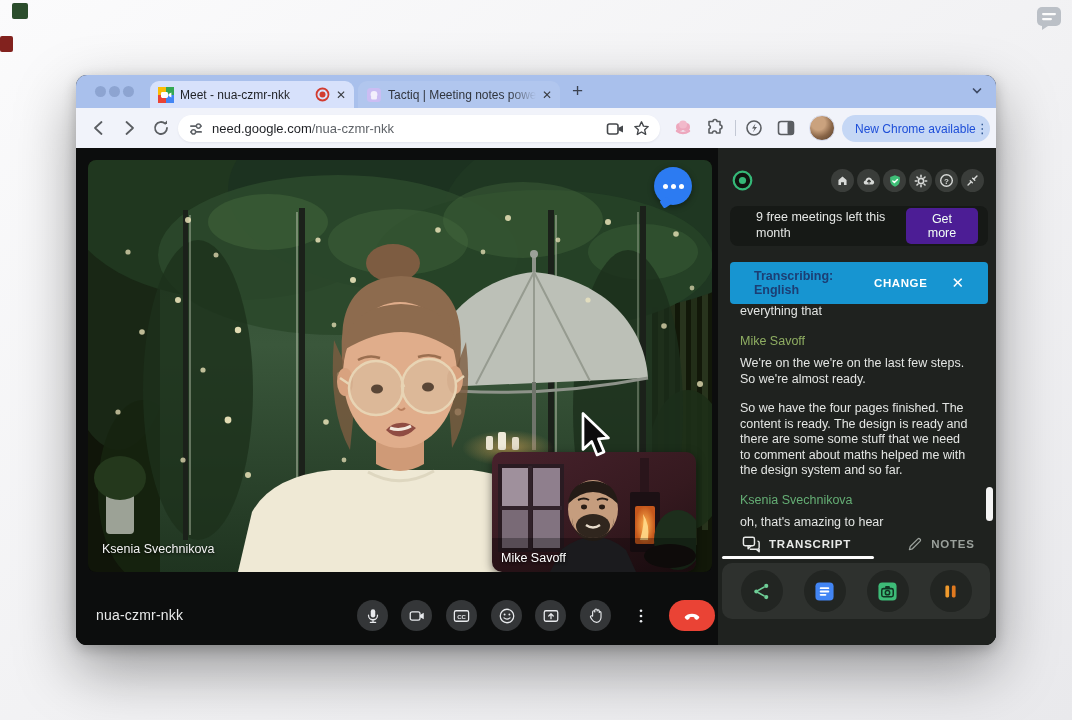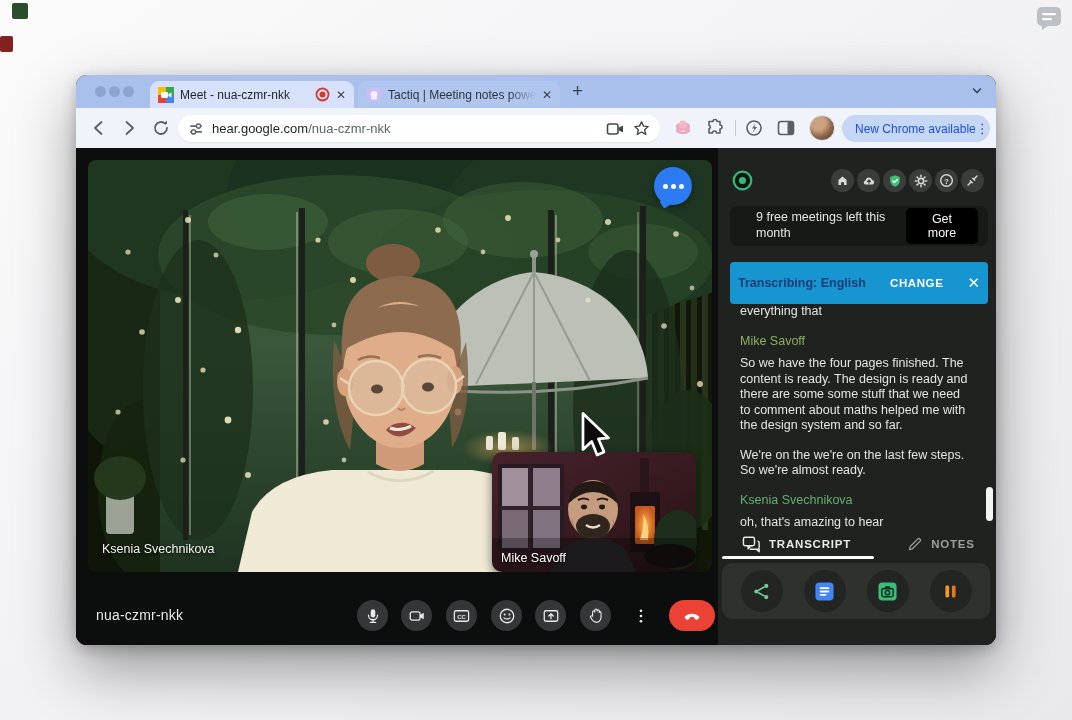--- a/index.html
+++ b/index.html
@@ -70,24 +70,24 @@
   .endcall{position:absolute;left:593px;top:15px;width:46px;height:31px;border-radius:16px;background:#ea4335;
     display:flex;align-items:center;justify-content:center;}
 
   
   .tq-logo{position:absolute;left:14px;top:22px;width:21px;height:21px;}
   .tq-iconrow{position:absolute;right:12px;top:21px;display:flex;gap:3px;}
   .tq-iconbtn{width:23px;height:23px;border-radius:50%;background:#3a3d3a;display:flex;align-items:center;justify-content:center;}
   .quota{position:absolute;left:12px;top:58px;width:258px;height:40px;background:#161916;border-radius:8px;
     display:flex;align-items:center;padding:0 10px 0 26px;}
   .quota-text{width:150px;font-size:12.5px;line-height:1.25;color:#e4e6e4;text-align:left;}
-  .quota-btn{margin-left:auto;background:#000000;border:none;border-radius:5px;color:#f2fff7;
+  .quota-btn{margin-left:auto;background:#4c1d95;border:none;border-radius:5px;color:#f2fff7;
     font-size:12.5px;padding:4px 10px;font-family:inherit;}
   .banner{position:absolute;left:12px;top:114px;width:258px;height:42px;background:#1795d1;border-radius:4px;
-    display:flex;align-items:center;padding:0 8px;}
+    display:flex;align-items:center;padding:0 24px;}
   .banner-status{font-size:12.5px;font-weight:bold;color:#1c3e74;flex:1;}
   .banner-change{font-size:11.5px;font-weight:bold;color:#ffffff;letter-spacing:.6px;margin-right:24px;}
   .banner-close{font-size:15px;color:#ffffff;}
   .transcript{position:absolute;left:22px;top:156px;width:230px;color:#e3e5e3;font-size:12.5px;line-height:15.5px;}
   .transcript p{margin:0 0 14px 0;}
   .speaker{margin:0 0 7px 0;font-size:12.5px;}
   .speaker.mike{color:#8fae62;}
   .speaker.ksenia{color:#64ad74;}
   .tq-tabs{position:absolute;left:4px;top:382px;width:268px;height:28px;display:flex;align-items:center;}
   .tq-tab{display:flex;align-items:center;gap:8px;font-size:11.5px;font-weight:bold;letter-spacing:.8px;}
@@ -168,21 +168,21 @@
       <path d="M17 3.5 V7 H13.5 Z" fill="#5b5e62"></path>
     </svg>
 
     <div class="addressbar">
       <svg width="16" height="16" viewBox="0 0 16 16">
         <rect x="2" y="4.2" width="12" height="1.8" rx="0.9" fill="#5f6368"></rect>
           <circle cx="10.5" cy="5.1" r="2.1" fill="#fff" stroke="#5f6368" stroke-width="1.4"></circle>
         <rect x="2" y="10" width="12" height="1.8" rx="0.9" fill="#5f6368"></rect>
           <circle cx="5.5" cy="10.9" r="2.1" fill="#fff" stroke="#5f6368" stroke-width="1.4"></circle>
       </svg>
-      <span class="url"><b style="font-weight:normal">hear.google.com</b><span class="path">/nua-czmr-nkk</span></span>
+      <span class="url"><b style="font-weight:normal">need.google.com</b><span class="path">/nua-czmr-nkk</span></span>
       <svg width="19" height="16" viewBox="0 0 19 16">
         <rect x="1.5" y="3" width="10.5" height="10" rx="2" fill="none" stroke="#45484c" stroke-width="1.6"></rect>
         <path d="M12.5 6.8 L17 4.5 V11.5 L12.5 9.2" fill="#45484c"></path>
       </svg>
       <svg width="17" height="17" viewBox="0 0 17 17">
         <path d="M8.5 1.8 L10.5 6.1 15.2 6.6 11.7 9.8 12.7 14.4 8.5 12 4.3 14.4 5.3 9.8 1.8 6.6 6.5 6.1 Z" fill="none" stroke="#45484c" stroke-width="1.4" stroke-linejoin="round"></path>
       </svg>
     </div>
 
     <svg class="extbtn" style="left:597px" viewBox="0 0 20 20">
@@ -493,22 +493,22 @@
 
       <div class="banner">
         <span class="banner-status">Transcribing: English</span>
         <span class="banner-change">CHANGE</span>
         <span class="banner-close">✕</span>
       </div>
 
       <div class="transcript">
         <p>everything that</p>
         <div class="speaker mike">Mike Savoff</div>
+        <p>We're on the we're on the last few steps. So we're almost ready.</p>
         <p>So we have the four pages finished. The content is ready. The design is ready and there are some some stuff that we need to comment about maths helped me with the design system and so far.</p>
-        <p>We're on the we're on the last few steps. So we're almost ready.</p>
         <div class="speaker ksenia">Ksenia Svechnikova</div>
         <p>oh, that's amazing to hear</p>
       </div>
 
       <div class="tq-scroll"></div>
 
       <div class="tq-tabs">
         <div class="tq-tab active">
           <svg width="19" height="17" viewBox="0 0 22 20">
             <rect x="1.5" y="1.5" width="13" height="10" rx="2" fill="none" stroke="#e8eae8" stroke-width="1.7"></rect>

